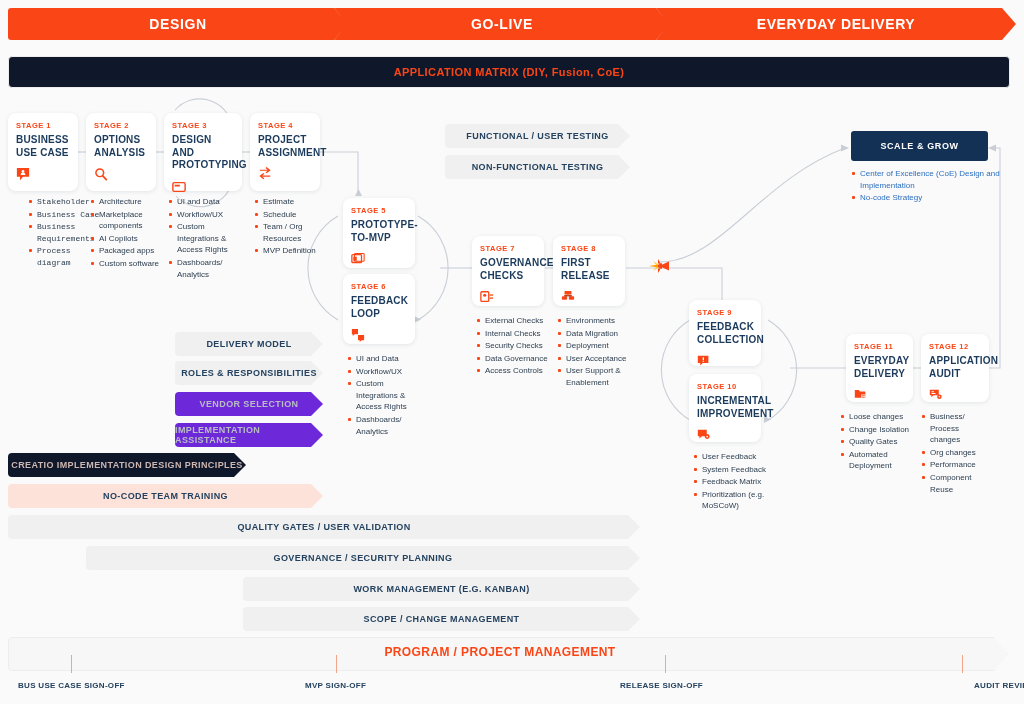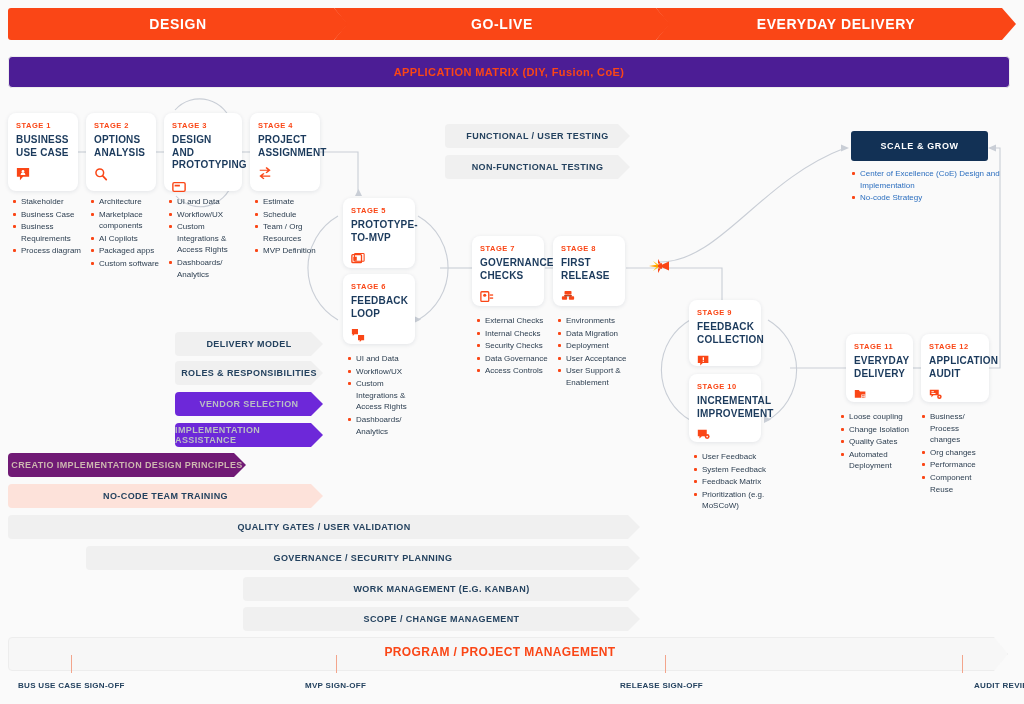--- a/index.html
+++ b/index.html
@@ -16,21 +16,21 @@
     position:absolute;top:0;height:32px;background:#FA4616;color:#fff;
     display:flex;align-items:center;justify-content:center;
     font-size:14px;font-weight:bold;letter-spacing:.6px;
     clip-path:polygon(0 0, calc(100% - 14px) 0, 100% 50%, calc(100% - 14px) 100%, 0 100%);
   }
   .phase.first{clip-path:polygon(0 0, calc(100% - 14px) 0, 100% 50%, calc(100% - 14px) 100%, 0 100%);border-radius:3px 0 0 3px;align-items:center;}
   .phase.mid,.phase.last{clip-path:polygon(0 0, calc(100% - 14px) 0, 100% 50%, calc(100% - 14px) 100%, 0 100%, 13px 50%);}
 
   
   #app-matrix{
-    left:8px;top:56px;width:1000px;height:30px;background:#4c1d95;
+    left:8px;top:56px;width:1000px;height:30px;background:#0f172a;
     border:1px solid #ededed;border-radius:4px;
     display:flex;align-items:center;justify-content:center;
     font-size:11px;font-weight:bold;letter-spacing:.4px;color:#FA4616;
   }
 
   
   .card{
     position:absolute;background:#fff;border-radius:8px;
     box-shadow:0 1px 4px rgba(20,40,70,.10);
     padding:8px 8px 6px 8px;box-sizing:border-box;z-index:5;
@@ -50,21 +50,21 @@
   
   .pill{
     position:absolute;height:24px;display:flex;align-items:center;justify-content:center;
     font-size:9px;font-weight:bold;letter-spacing:.4px;
     background:#f0f0f0;color:#24425f;border-radius:4px;
     clip-path:polygon(0 0, calc(100% - 12px) 0, 100% 50%, calc(100% - 12px) 100%, 0 100%);
     z-index:3;
   }
   .pill.faint{background:#6d28d9;color:#b9bec4;}
   .pill.pink{background:#fde2da;color:#24425f;}
-  .pill.pinkfaint{background:#701a75;color:#cdb7b0;}
+  .pill.pinkfaint{background:#0f172a;color:#cdb7b0;}
 
   
   #scale-grow{
     position:absolute;left:851px;top:131px;width:137px;height:30px;background:#123155;
     border-radius:3px;display:flex;align-items:center;justify-content:center;
     color:#fff;font-size:9px;font-weight:bold;letter-spacing:.6px;z-index:6;
   }
 
   
   #program-bar{
@@ -166,21 +166,21 @@
   <div class="stg">STAGE 1</div>
   <div class="ttl">BUSINESS USE CASE</div>
   <div class="ic">
     <svg width="14" height="14" viewBox="0 0 16 16">
         <path fill="#FA4616" d="M1 1h14v10H8l-3.5 4v-4H1z"></path>
         <circle cx="8" cy="5" r="1.6" fill="#fff"></circle>
         <path d="M5.2 9.2a2.8 2.8 0 0 1 5.6 0z" fill="#fff"></path>
       </svg>
   </div>
 </div>
-<div class="bul" style="left:12px;top:196px;width:72px;">
+<div class="bul" style="left:28px;top:196px;width:72px;font-family:Liberation Mono, monospace;">
   <div class="b">Stakeholder</div>
   <div class="b">Business Case</div>
   <div class="b">Business Requirements</div>
   <div class="b">Process diagram</div>
 </div>
 
 <div class="card" style="left:86px;top:113px;width:70px;height:78px;">
   <div class="stg">STAGE 2</div>
   <div class="ttl">OPTIONS ANALYSIS</div>
   <div class="ic">
@@ -337,21 +337,21 @@
   <div class="ic">
     <svg width="13" height="13" viewBox="0 0 16 16">
         <path fill="#FA4616" d="M1 2.5h5l1.4 1.8H14V12H1z"></path>
         <rect x="9" y="8" width="5" height="5" fill="#fafafa"></rect>
         <rect x="9.8" y="9" width="3.4" height="1" fill="#FA4616"></rect>
         <rect x="9.8" y="10.8" width="3.4" height="1" fill="#FA4616"></rect>
       </svg>
   </div>
 </div>
 <div class="bul" style="left:840px;top:411px;width:76px;">
-  <div class="b">Loose coupling</div>
+  <div class="b">Loose changes</div>
   <div class="b">Change Isolation</div>
   <div class="b">Quality Gates</div>
   <div class="b">Automated Deployment</div>
 </div>
 
 <div class="card" style="left:921px;top:334px;width:68px;height:68px;">
   <div class="stg">STAGE 12</div>
   <div class="ttl">APPLICATION AUDIT</div>
   <div class="ic">
     <svg width="13" height="13" viewBox="0 0 16 16">

